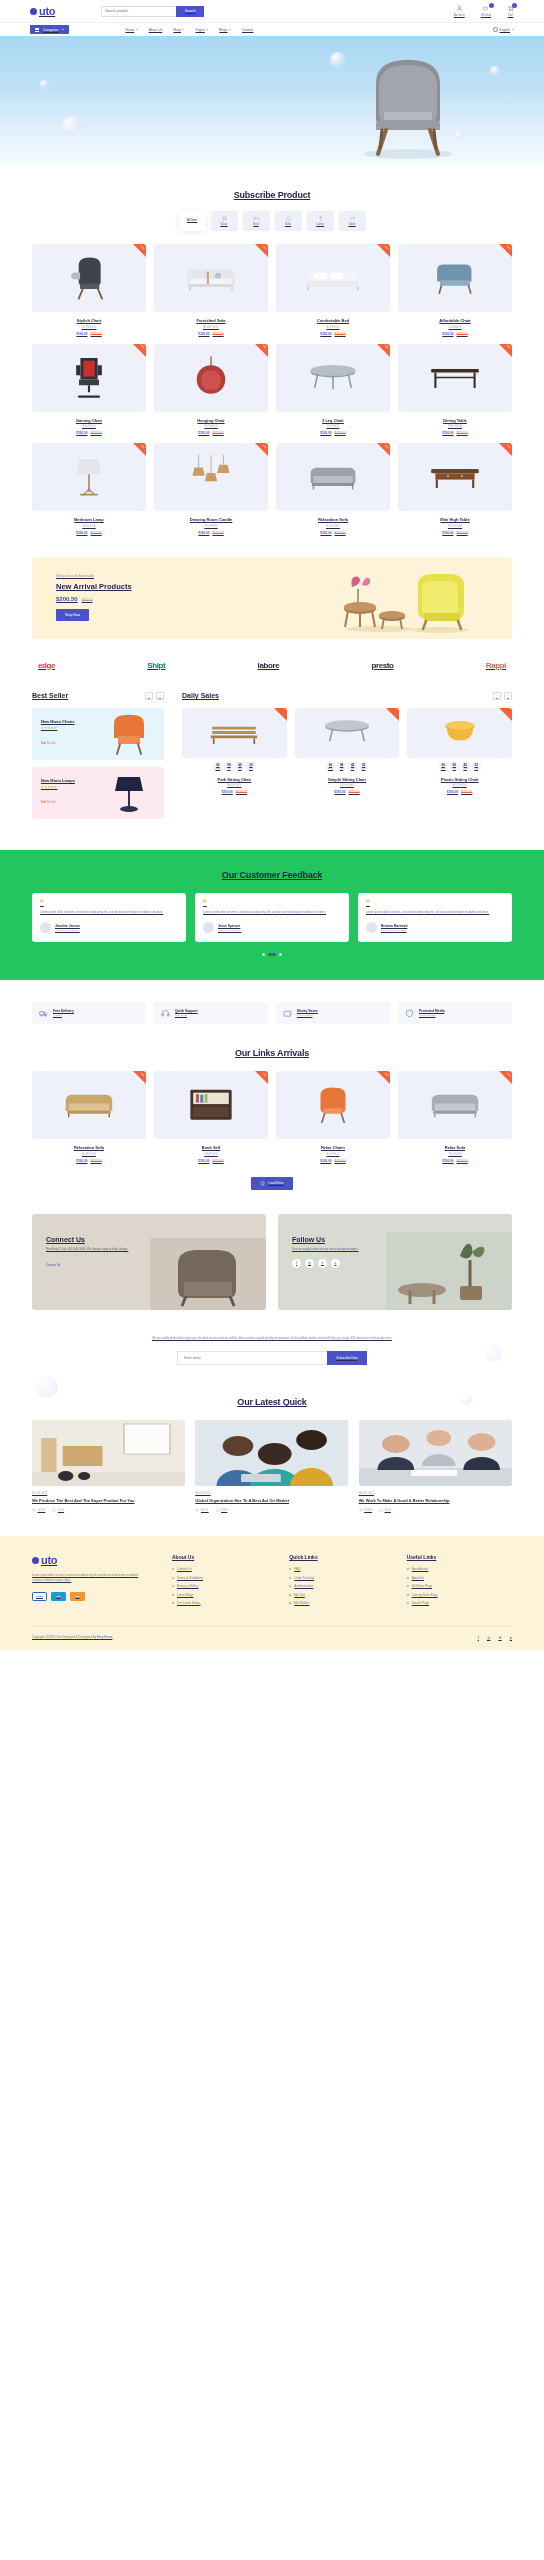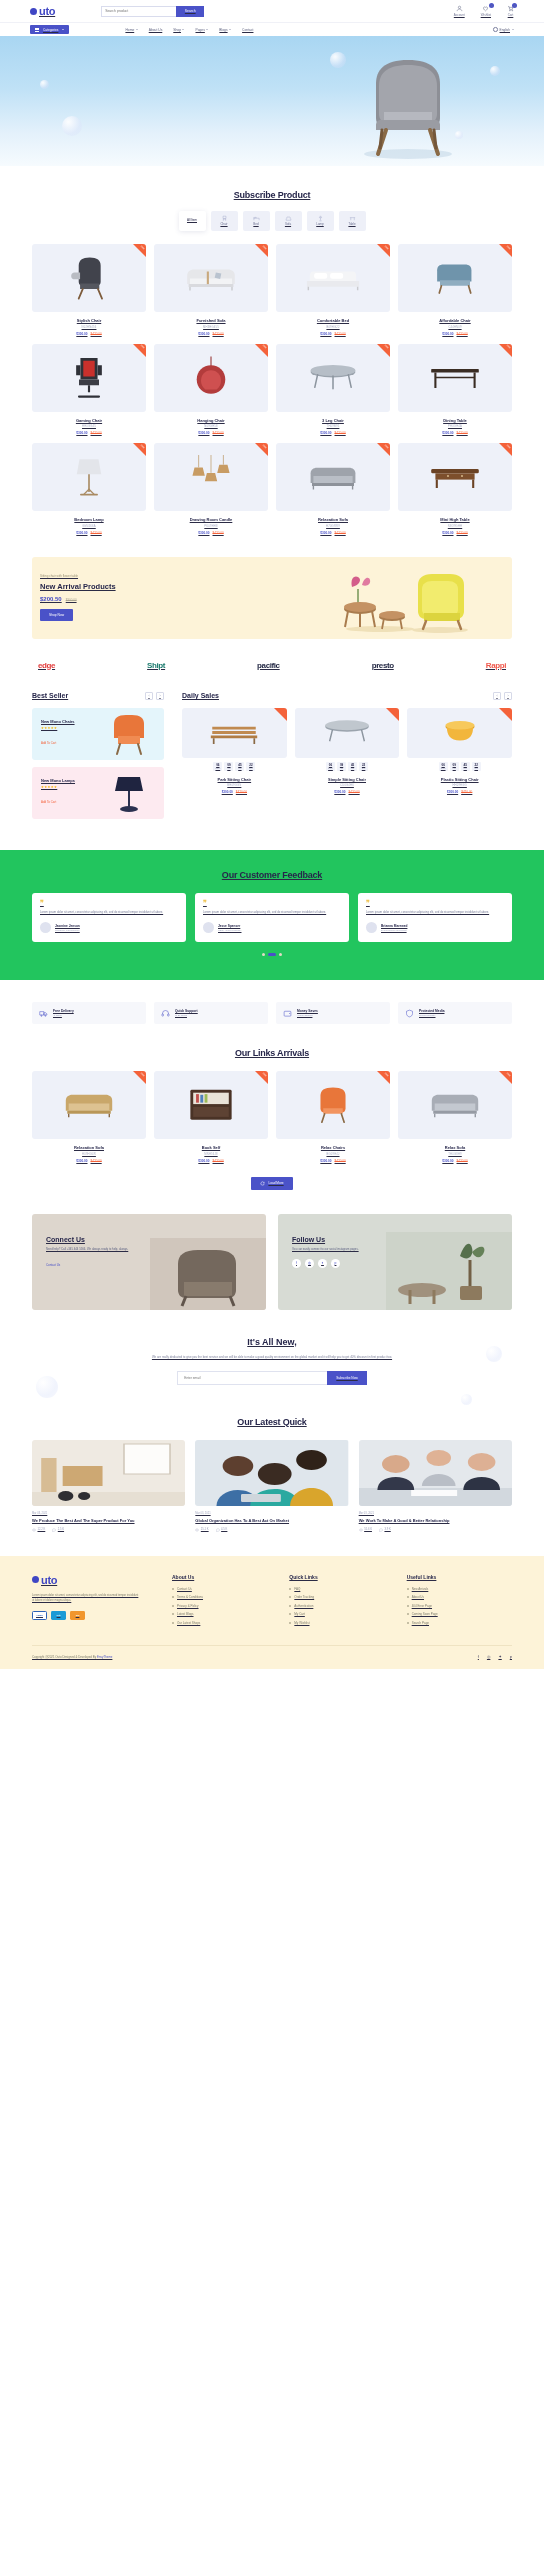--- a/index.html
+++ b/index.html
@@ -70,21 +70,21 @@
   .ribbon-t{position:absolute;top:1.6px;right:1.2px;font-size:2.4px;color:#fff;transform:rotate(45deg);
       transform-origin:center;}
   .pname{font-size:4px;font-weight:700;color:#26264a;margin-top:6px;}
   .pcode{font-size:2.7px;color:#a6aac2;margin-top:2.5px;letter-spacing:.2px;}
   .prices{margin-top:3px;display:flex;gap:3px;align-items:center;}
   .pnew{font-size:3.1px;color:#4a52c8;font-weight:700;}
   .pold{font-size:3.1px;color:#f4623a;text-decoration:line-through;}
 
   
   .promo{margin-top:22px;background:#fdf3d8;border-radius:3px;height:82px;display:flex;align-items:center;
-      padding:0 8px;position:relative;overflow:hidden;}
+      padding:0 24px;position:relative;overflow:hidden;}
   .promo-l{width:165px;}
   .promo-l .k{font-size:3px;color:#9a9276;}
   .promo-l h3{font-size:7.5px;font-weight:700;color:#26264a;margin-top:4px;}
   .promo-price{margin-top:5px;display:flex;align-items:baseline;gap:4px;}
   .promo-price .np{font-size:6px;font-weight:700;color:#3f46c4;}
   .promo-price .op{font-size:3px;color:#a9a490;text-decoration:line-through;}
   .promo-art{position:absolute;right:40px;bottom:6px;width:150px;height:66px;}
 
   
   .brands{display:flex;justify-content:space-between;align-items:center;margin-top:22px;padding:0 6px;}
@@ -585,21 +585,21 @@
         <path d="M96 18c0-7 5-11 14-11h18c9 0 14 4 14 11v26c0 5-3 8-8 8h-30c-5 0-8-3-8-8z" fill="#e8e04a"></path>
         <path d="M100 22c0-5 4-8 10-8h16c6 0 10 3 10 8v20c0 4-2 6-6 6h-24c-4 0-6-2-6-6z" fill="#f2ec6e"></path>
         <path d="M102 46h36v8h-36z" fill="#dcd43e"></path>
         <path d="M104 54l-3 8M136 54l3 8" stroke="#a97c4e" stroke-width="2.4" stroke-linecap="round"></path>
       </svg>
     </div>
 
     <div class="brands">
       <span class="brand" style="color:#e23b3b">edge</span>
       <span class="brand" style="color:#1b7a6d">Shipt</span>
-      <span class="brand" style="color:#1f2440">pacific</span>
+      <span class="brand" style="color:#1f2440">labore</span>
       <span class="brand" style="color:#1f2440">presto</span>
       <span class="brand" style="color:#f05a4e">Rappi</span>
     </div>
 
     <div class="two-col">
       <div>
         <div class="col-head">
           <h3>Best Seller</h3>
           <div class="arrows">
             <div class="arw">‹</div>
@@ -966,21 +966,20 @@
           <i>p</i>
         </div>
       </div>
     </div>
 
     <div class="news">
       <span class="bub" style="position:absolute;left:4px;top:40px;width:22px;height:22px"></span>
       <span class="bub" style="position:absolute;right:10px;top:10px;width:16px;height:16px"></span>
       <span class="bub" style="position:absolute;right:40px;top:58px;width:11px;height:11px"></span>
       <h2>
-        <span style="display:block">It's All New,</span>
       </h2>
       <p>We are really dedicated to give you the best service and we will be able to make a good quality environment on the global market and it will help you to get 40% discount in first product too.</p>
       <div class="nform">
         <input placeholder="Enter email" style="">
         <button>Subscribe Now</button>
       </div>
     </div>
 
     <div class="sec-pad">
       <div class="sec-title">Our Latest Quick</div>

